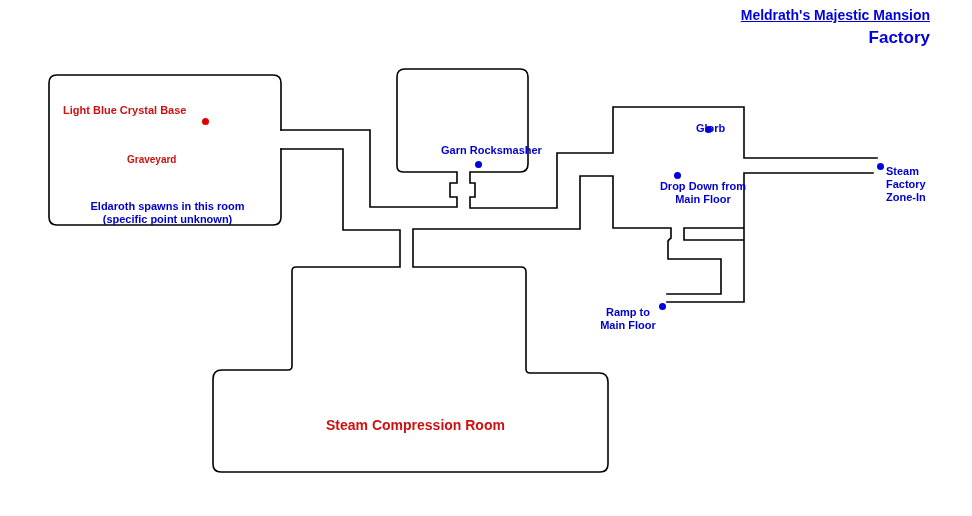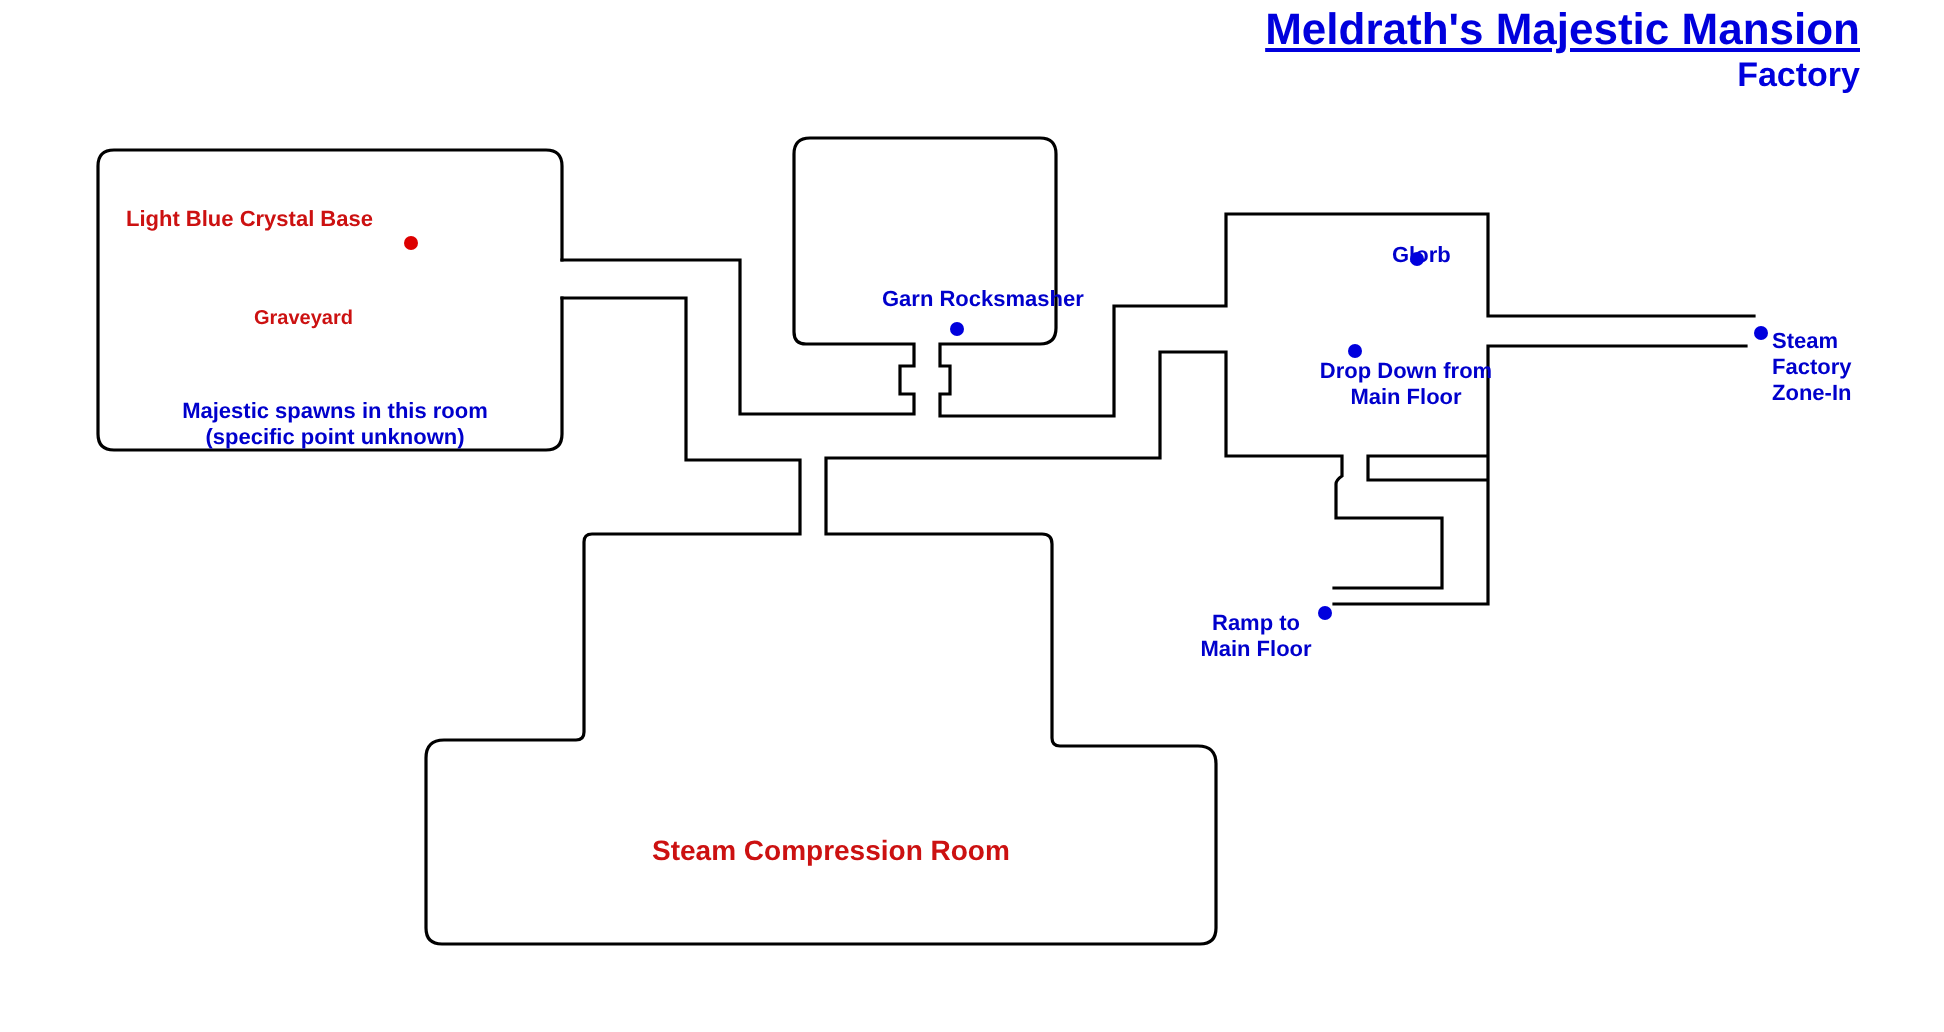--- a/index.html
+++ b/index.html
@@ -7,21 +7,21 @@
        font-family:"Liberation Sans","DejaVu Sans",sans-serif;}
   #walls{position:absolute;left:0;top:0;}
   .label{position:absolute;font-weight:bold;font-size:11px;line-height:13px;white-space:nowrap;}
   .label span{display:block;}
   .red{color:var(--label-red);}
   .blue{color:var(--label-blue);}
   .center{text-align:center;}
   .room-name{font-size:10px;}
   .big-room-name{font-size:14px;}
   .title-block{position:absolute;top:2px;right:42px;text-align:right;color:var(--title-blue);}
-  .map-title{font-size:22px;font-weight:bold;text-decoration:underline;line-height:26px;}
+  .map-title{font-size:14px;font-weight:bold;text-decoration:underline;line-height:26px;}
   .map-subtitle{font-size:17px;font-weight:bold;line-height:20px;}
   .dot{position:absolute;width:7px;height:7px;border-radius:50%;}
 </style>
 </head>
 <body>
 
 <div id="map">
 
   <svg id="walls" width="972" height="516" viewBox="0 0 972 516">
     <g fill="none" stroke="#000000" stroke-width="1.6" stroke-linecap="square" stroke-linejoin="miter">
@@ -55,21 +55,21 @@
   <div class="title-block">
     <div class="map-title">Meldrath's Majestic Mansion</div>
     <div class="map-subtitle">Factory</div>
   </div>
 
   <div class="label red" style="left:63px;top:104px;text-align:right;">Light Blue Crystal Base</div>
 
   <div class="label red room-name" style="left:127px;top:153px;">Graveyard</div>
 
   <div class="label blue center" style="left:60px;top:200px;width:215px;">
-    <span>Majestic spawns in this room</span>
+    <span>Eldaroth spawns in this room</span>
     <span>(specific point unknown)</span>
   </div>
 
   <div class="label blue" style="left:441px;top:144px;">Garn Rocksmasher</div>
 
   <div class="label blue" style="left:696px;top:122px;">Glorb</div>
 
   <div class="label blue center" style="left:615px;top:180px;width:130px;padding-left:23px;">
     <span>Drop Down from</span>
     <span>Main Floor</span>

